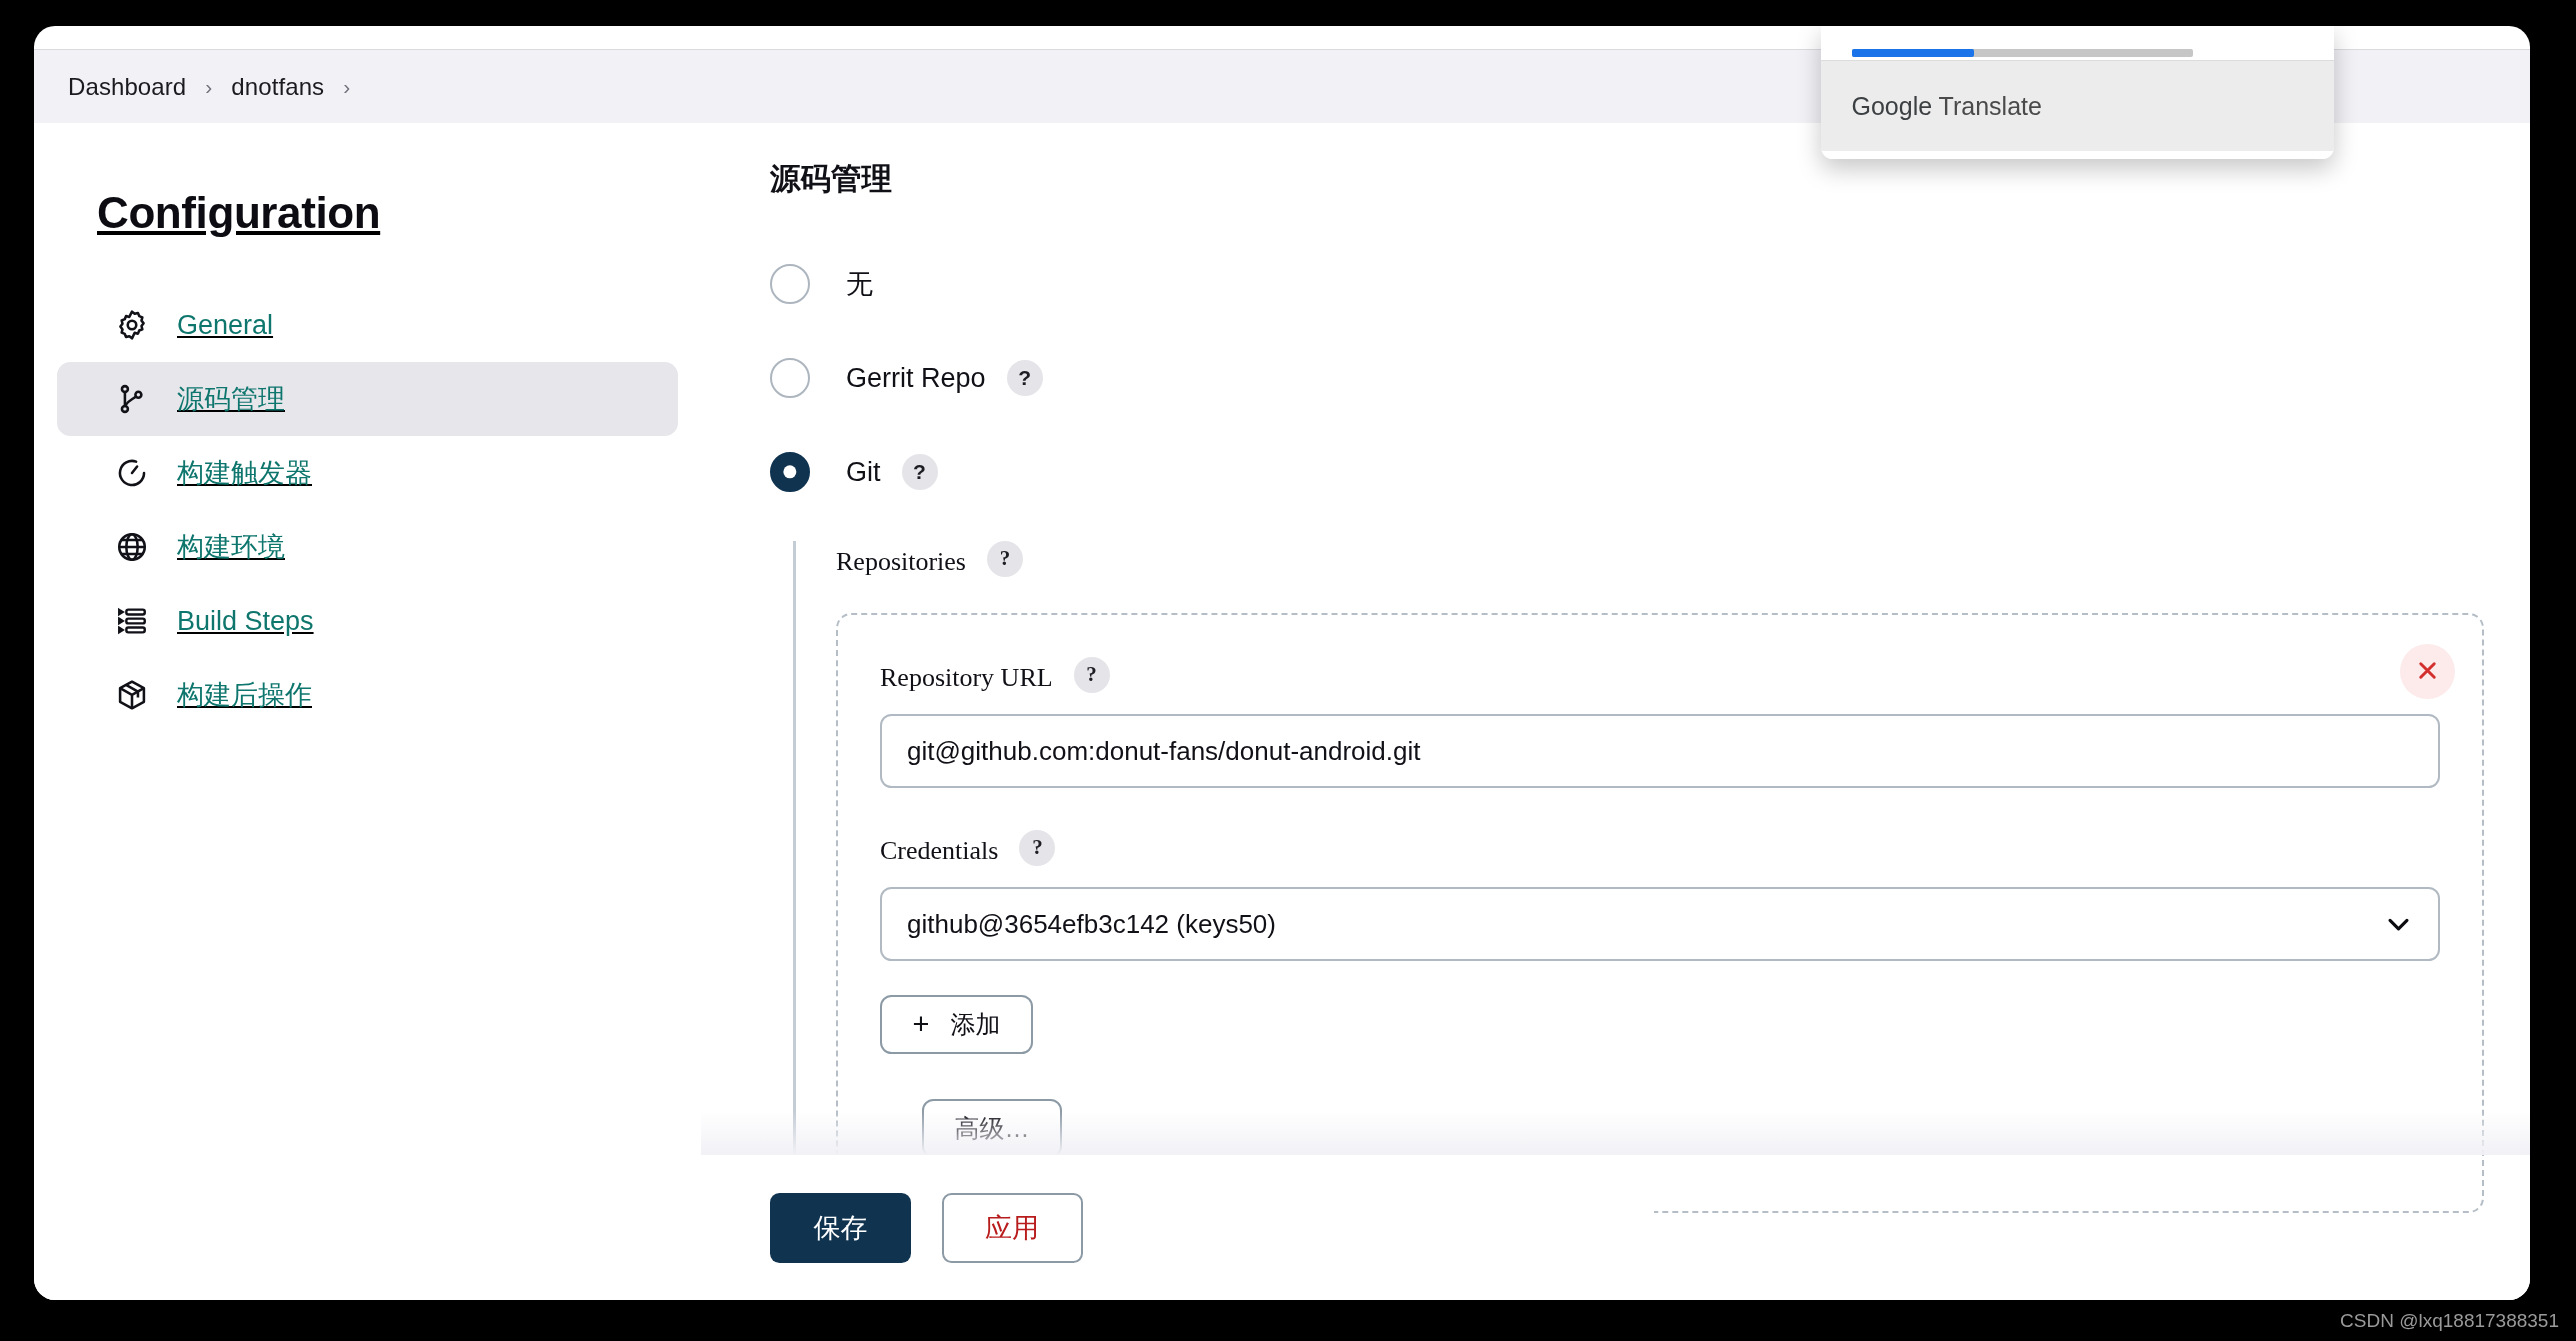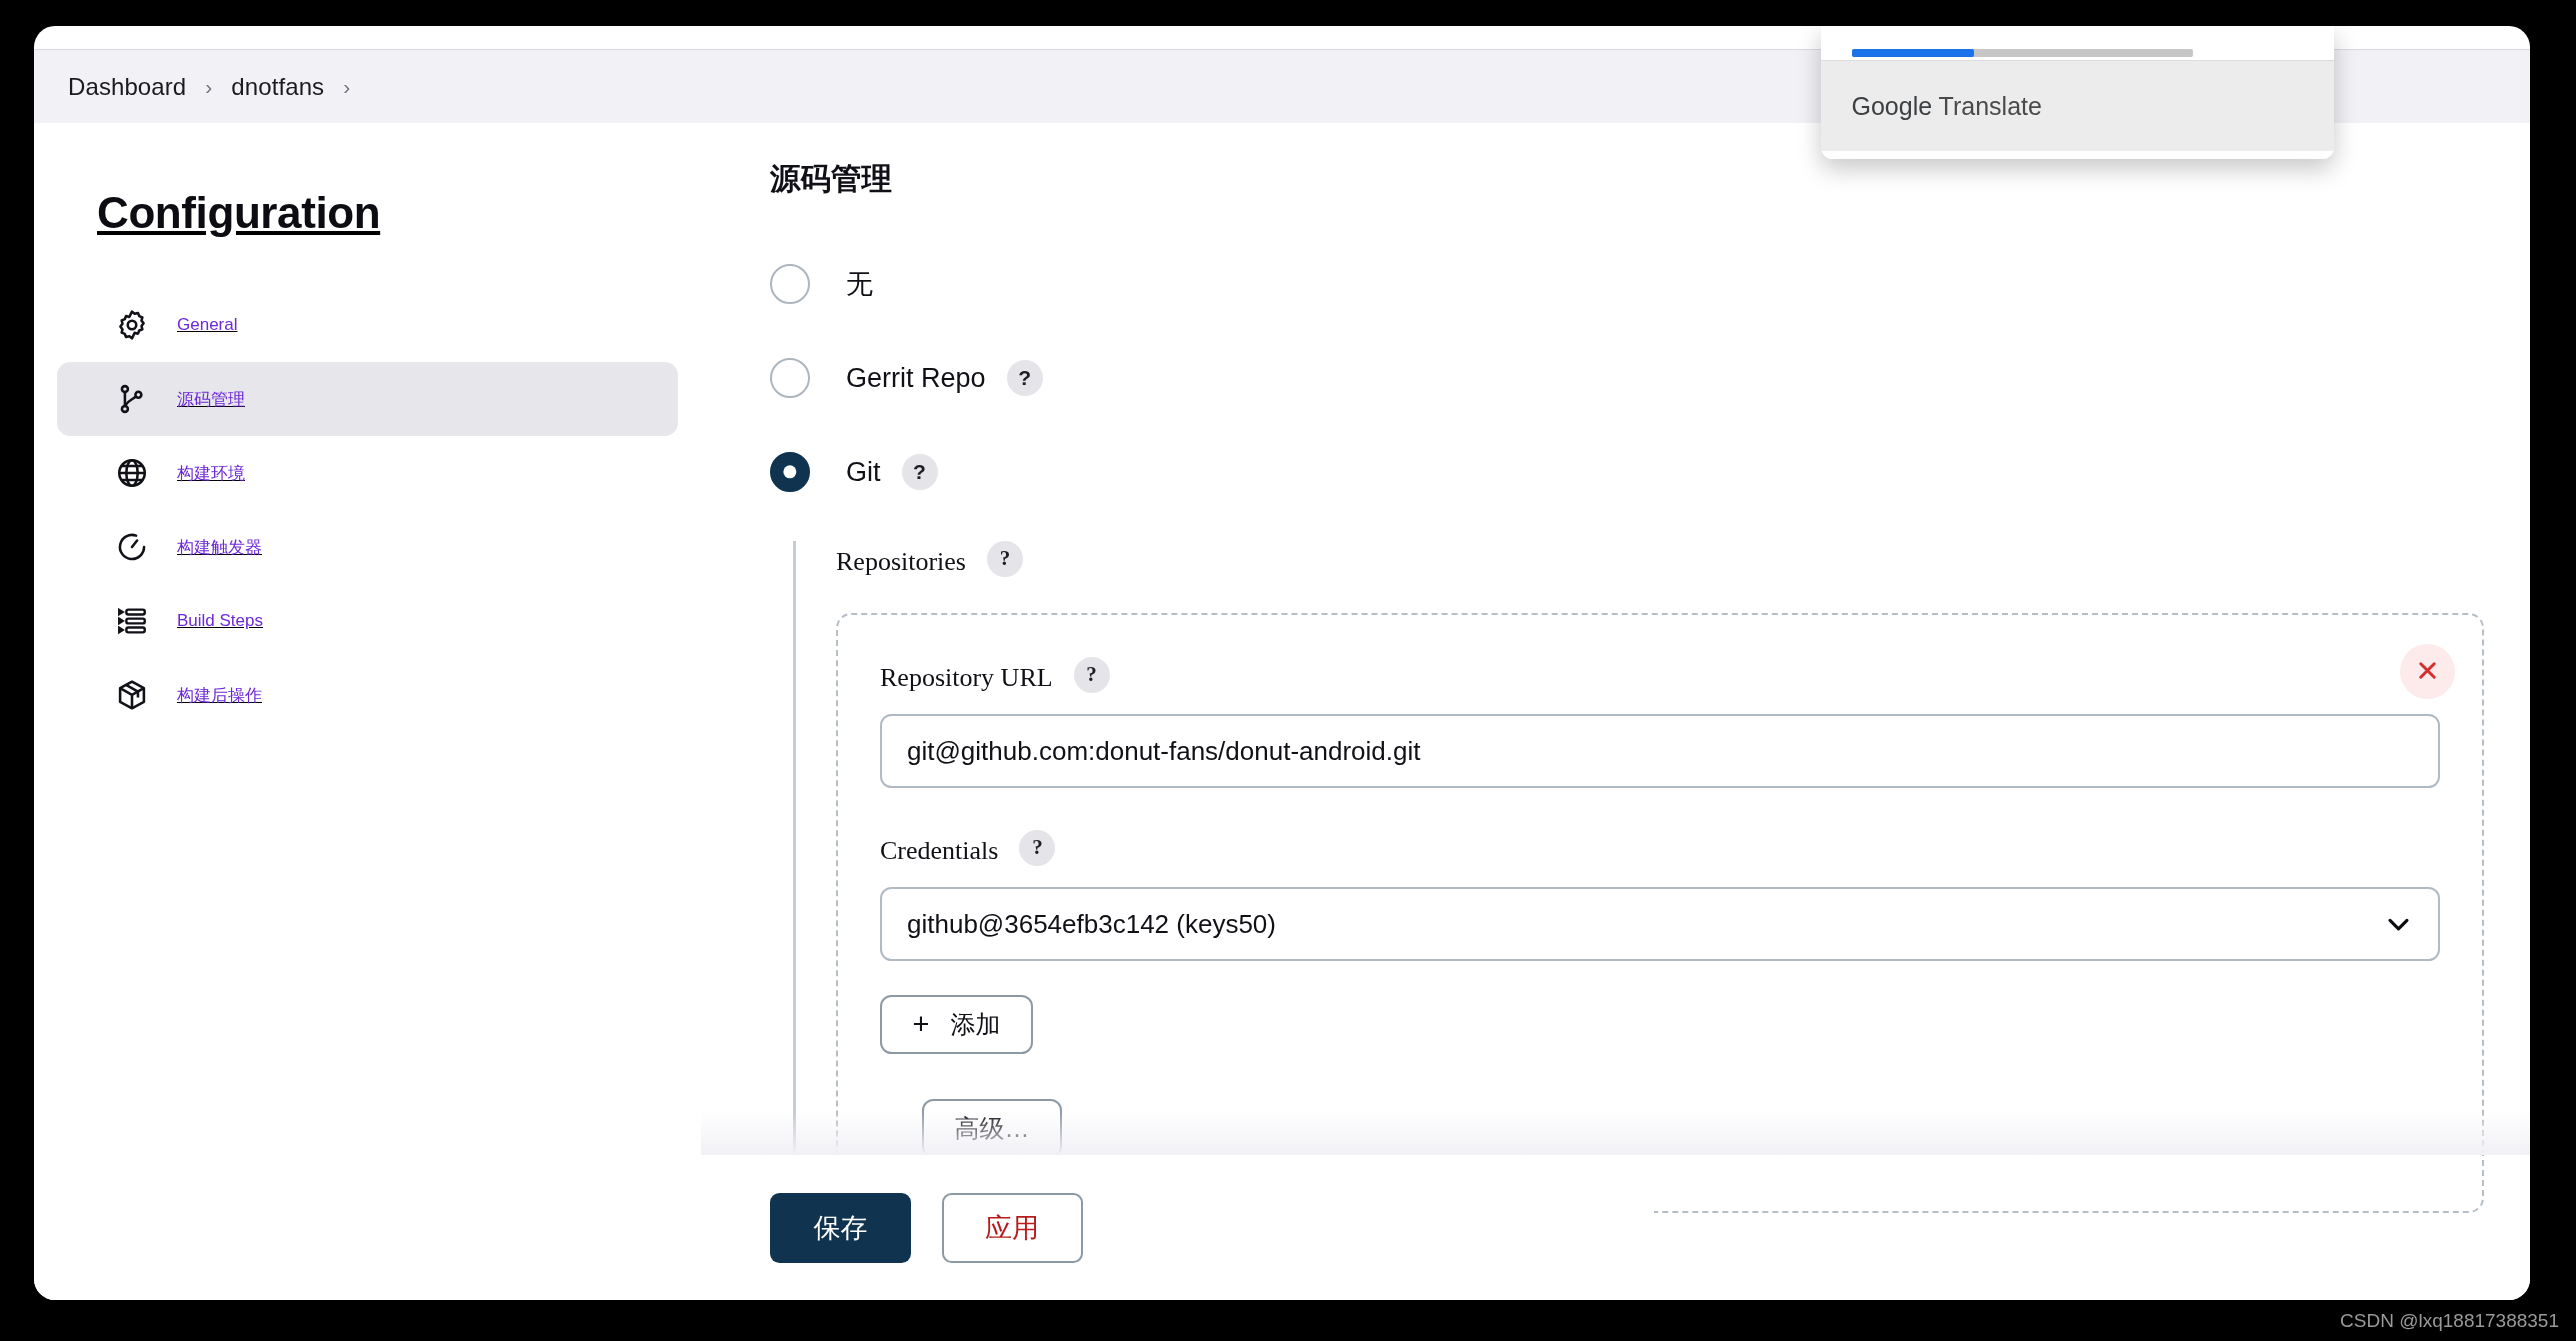--- a/index.html
+++ b/index.html
@@ -85,22 +85,22 @@
   }
   .nav-item.active { background: #e6e6eb; }
   .nav-icon {
     width: 36px; height: 36px;
     flex: 0 0 36px;
     display: flex; align-items: center; justify-content: center;
     color: #111118;
   }
   .nav-icon svg { width: 34px; height: 34px; display: block; }
   .nav-label {
-    font-size: 17px;
-    color: #6d28d9;
+    font-size: 27px;
+    color: #0f766e;
     white-space: nowrap;
   }
 
   
   .main {
     position: absolute;
     left: 667px; top: 0;
     right: 0; bottom: 0;
     overflow: hidden;
   }
@@ -402,36 +402,36 @@
               <path d="M7 7.1v9.8" stroke-linecap="round"></path>
               <path d="M14.6 10.4c-2.6 2-5.4 2.8-7.3 6.1" stroke-linecap="round"></path>
             </svg>
           </span>
           <span class="nav-label">源码管理</span>
         </div>
 
         <div class="nav-item">
           <span class="nav-icon">
             <svg viewBox="0 0 24 24" fill="none" stroke="currentColor" stroke-width="1.8">
+              <path d="M20.5 12a8.5 8.5 0 1 1-5.6-8" stroke-linecap="round"></path>
+              <path d="M12 12l3.6-4.6" stroke-linecap="round"></path>
+            </svg>
+          </span>
+          <span class="nav-label">构建触发器</span>
+        </div>
+
+        <div class="nav-item">
+          <span class="nav-icon">
+            <svg viewBox="0 0 24 24" fill="none" stroke="currentColor" stroke-width="1.8">
               <circle cx="12" cy="12" r="9"></circle>
               <ellipse cx="12" cy="12" rx="4" ry="9"></ellipse>
               <path d="M3 12h18M4.6 7h14.8M4.6 17h14.8"></path>
             </svg>
           </span>
           <span class="nav-label">构建环境</span>
-        </div>
-
-        <div class="nav-item">
-          <span class="nav-icon">
-            <svg viewBox="0 0 24 24" fill="none" stroke="currentColor" stroke-width="1.8">
-              <path d="M20.5 12a8.5 8.5 0 1 1-5.6-8" stroke-linecap="round"></path>
-              <path d="M12 12l3.6-4.6" stroke-linecap="round"></path>
-            </svg>
-          </span>
-          <span class="nav-label">构建触发器</span>
         </div>
 
         <div class="nav-item">
           <span class="nav-icon">
             <svg viewBox="0 0 24 24" fill="none" stroke="currentColor" stroke-width="1.7">
               <rect x="8" y="4" width="13" height="3.4" rx="1.4"></rect>
               <rect x="8" y="10.3" width="13" height="3.4" rx="1.4"></rect>
               <rect x="8" y="16.6" width="13" height="3.4" rx="1.4"></rect>
               <path d="M3 4.2l2.4 1.5L3 7.2z"></path>
               <path d="M3 10.5l2.4 1.5L3 13.5z"></path>

